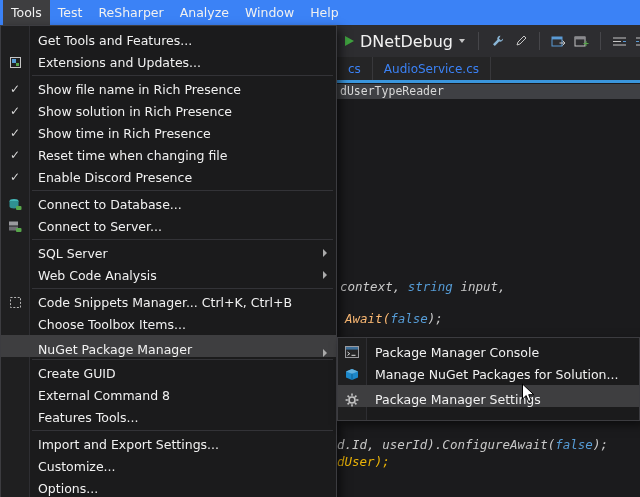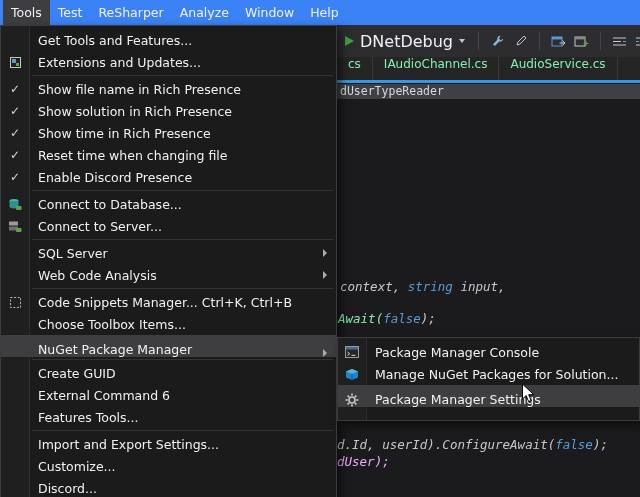--- a/index.html
+++ b/index.html
@@ -15,21 +15,21 @@
   .toolbar{position:absolute;top:25px;left:0;right:0;height:32px;background:#2d2d30;display:flex;align-items:center;
     padding-left:345px;box-sizing:border-box;z-index:1;}
   .tb-play{width:0;height:0;border-left:9px solid #3fa13f;border-top:5.5px solid transparent;border-bottom:5.5px solid transparent;margin-right:6px;flex:none;}
   .tb-label{color:#f1f1f1;font-size:16px;margin-right:6px;white-space:nowrap;}
   .tb-caret{width:0;height:0;border-top:4px solid #c5c5c5;border-left:3.5px solid transparent;border-right:3.5px solid transparent;margin-right:6px;flex:none;}
   .tb-sep{width:1px;height:18px;background:#46464a;margin:0 7px;flex:none;}
   .tb-icon{width:23px;height:20px;display:flex;align-items:center;justify-content:center;flex:none;}
 
   
   .tabbar{position:absolute;top:57px;left:0;right:0;height:26px;background:#252526;display:flex;padding-left:337px;box-sizing:border-box;z-index:1;}
-  .tab{display:flex;align-items:flex-start;padding:0 11px;height:23px;font-size:12px;color:#86efac;border-right:1px solid #38383b;white-space:nowrap;}
+  .tab{display:flex;align-items:center;padding:0 11px;height:23px;font-size:12px;color:#3b82f6;border-right:1px solid #38383b;white-space:nowrap;}
   .tab-underline{position:absolute;left:0;right:0;top:23px;height:3px;background:#3a96dd;}
 
   
   .editor{position:absolute;top:83px;left:0;right:0;bottom:0;background:#1b1b1d;
     font-family:"DejaVu Sans Mono","Liberation Mono",monospace;z-index:0;}
   .navbar{position:absolute;top:1px;left:0;right:0;height:15px;background:#3f4044;color:#d8d8d8;
     font-size:11.5px;line-height:15px;padding-left:340px;box-sizing:border-box;white-space:nowrap;}
   .code-line{position:absolute;font-size:12.5px;line-height:16px;white-space:pre;font-style:italic;}
 
   
@@ -123,36 +123,33 @@
         </svg>
       </span>
     </div>
 
   <div class="tabbar" id="tabbar">
     <div class="tab-underline"></div>
   <div class="tab">
         <span>cs</span>
       </div>
       <div class="tab">
-        <span>IAudioChannel.cs</span>
-      </div>
-      <div class="tab">
         <span>AudioService.cs</span>
       </div>
     </div>
 
   <div class="editor">
     <div class="navbar">
       <span>dUserTypeReader</span>
     </div>
     <div id="code-layer">
         <div class="code-line" style="left: 340px; top: 196px;"><span style="color: rgb(200, 200, 200);">context, </span><span style="color: rgb(86, 156, 214);">string</span><span style="color: rgb(200, 200, 200);"> input,</span></div>
-        <div class="code-line" style="left: 338px; top: 228px;"><span style="color: #86efac;">Await(</span><span style="color: rgb(86, 156, 214);">false</span><span style="color: rgb(200, 200, 200);">);</span></div>
+        <div class="code-line" style="left: 338px; top: 228px;"><span style="color: #fdba74; padding-left: 7px;">Await(</span><span style="color: rgb(86, 156, 214);">false</span><span style="color: rgb(200, 200, 200);">);</span></div>
         <div class="code-line" style="left: 337px; top: 354px;"><span style="color: rgb(200, 200, 200); margin-top: 48px;">d.Id, userId).ConfigureAwait(</span><span style="color: rgb(86, 156, 214);">false</span><span style="color: rgb(200, 200, 200);">);</span></div>
-        <div class="code-line" style="left: 337px; top: 371px;"><span style="color: #f0abfc;">dUser);</span></div>
+        <div class="code-line" style="left: 337px; top: 371px;"><span style="color: #eab308;">dUser);</span></div>
         <div class="code-line" style="left: 337px; top: 399px; margin-top: 26px;"><span style="color: rgb(86, 156, 214);">se</span><span style="color: rgb(200, 200, 200);">);</span></div>
       </div>
   </div>
 
   <div class="menu-popup" id="tools-menu">
       <div class="menu-item">
         <span class="mi-icon"></span>
         <span class="mi-label">Get Tools and Features...</span>
         <span class="mi-arrow"></span>
       </div>
@@ -249,42 +246,42 @@
         <span class="mi-arrow has"></span>
       </div>
       <div class="menu-sep"></div>
       <div class="menu-item">
         <span class="mi-icon"></span>
         <span class="mi-label">Create GUID</span>
         <span class="mi-arrow"></span>
       </div>
       <div class="menu-item">
         <span class="mi-icon"></span>
-        <span class="mi-label">External Command 6</span>
+        <span class="mi-label">External Command 8</span>
         <span class="mi-arrow"></span>
       </div>
       <div class="menu-item">
         <span class="mi-icon"></span>
         <span class="mi-label">Features Tools...</span>
         <span class="mi-arrow"></span>
       </div>
       <div class="menu-sep"></div>
       <div class="menu-item">
         <span class="mi-icon"></span>
         <span class="mi-label">Import and Export Settings...</span>
         <span class="mi-arrow"></span>
       </div>
       <div class="menu-item">
         <span class="mi-icon"></span>
         <span class="mi-label">Customize...</span>
         <span class="mi-arrow"></span>
       </div>
       <div class="menu-item">
         <span class="mi-icon"></span>
-        <span class="mi-label">Discord...</span>
+        <span class="mi-label">Options...</span>
         <span class="mi-arrow"></span>
       </div>
     </div>
 
   <div class="submenu-popup" id="nuget-submenu">
       <div class="menu-item">
         <span class="mi-icon">
           <svg width="14" height="12" viewBox="0 0 14 12">
             <rect x="0.5" y="0.5" width="13" height="11" fill="#252526" stroke="#9a9a9e"></rect>
             <rect x="1" y="1" width="12" height="2.6" fill="#3d6f99"></rect>

